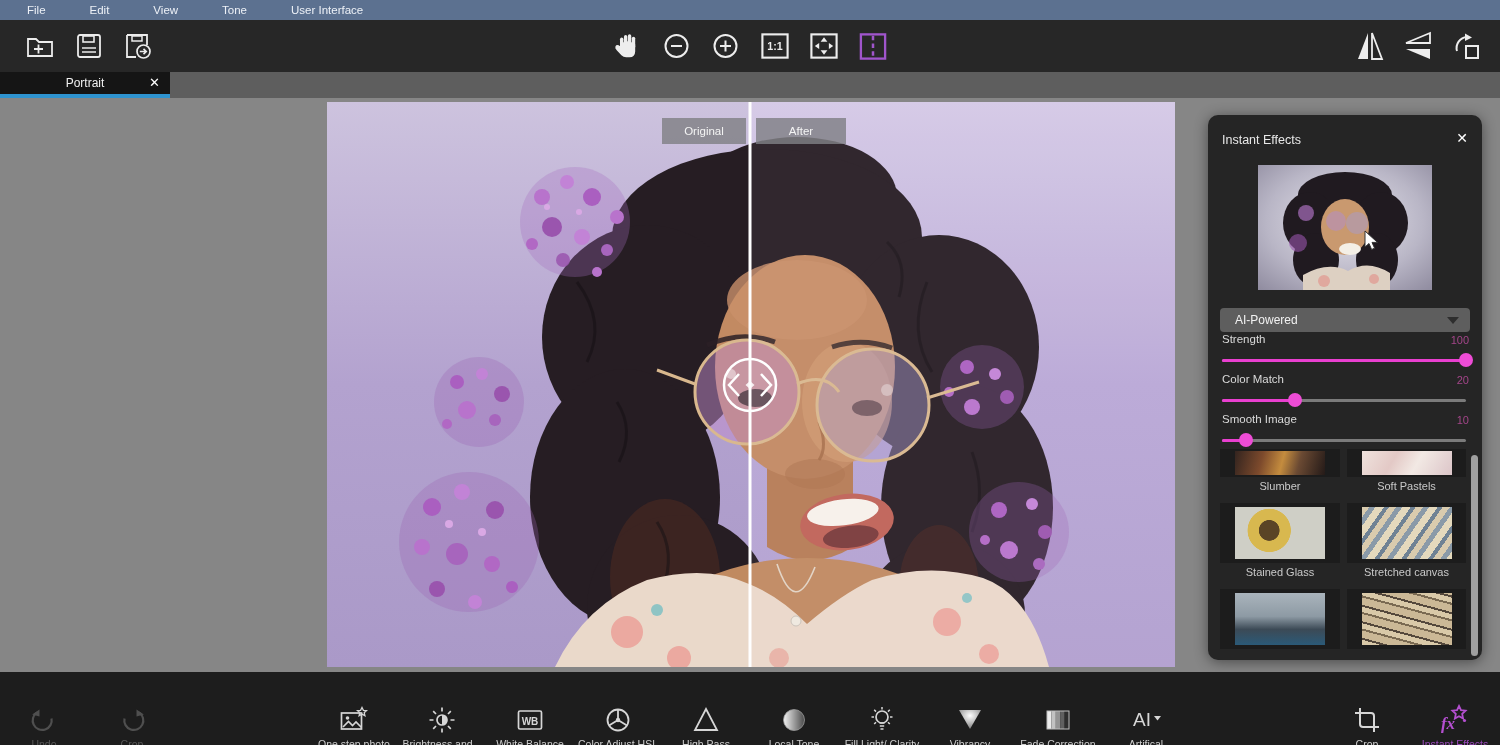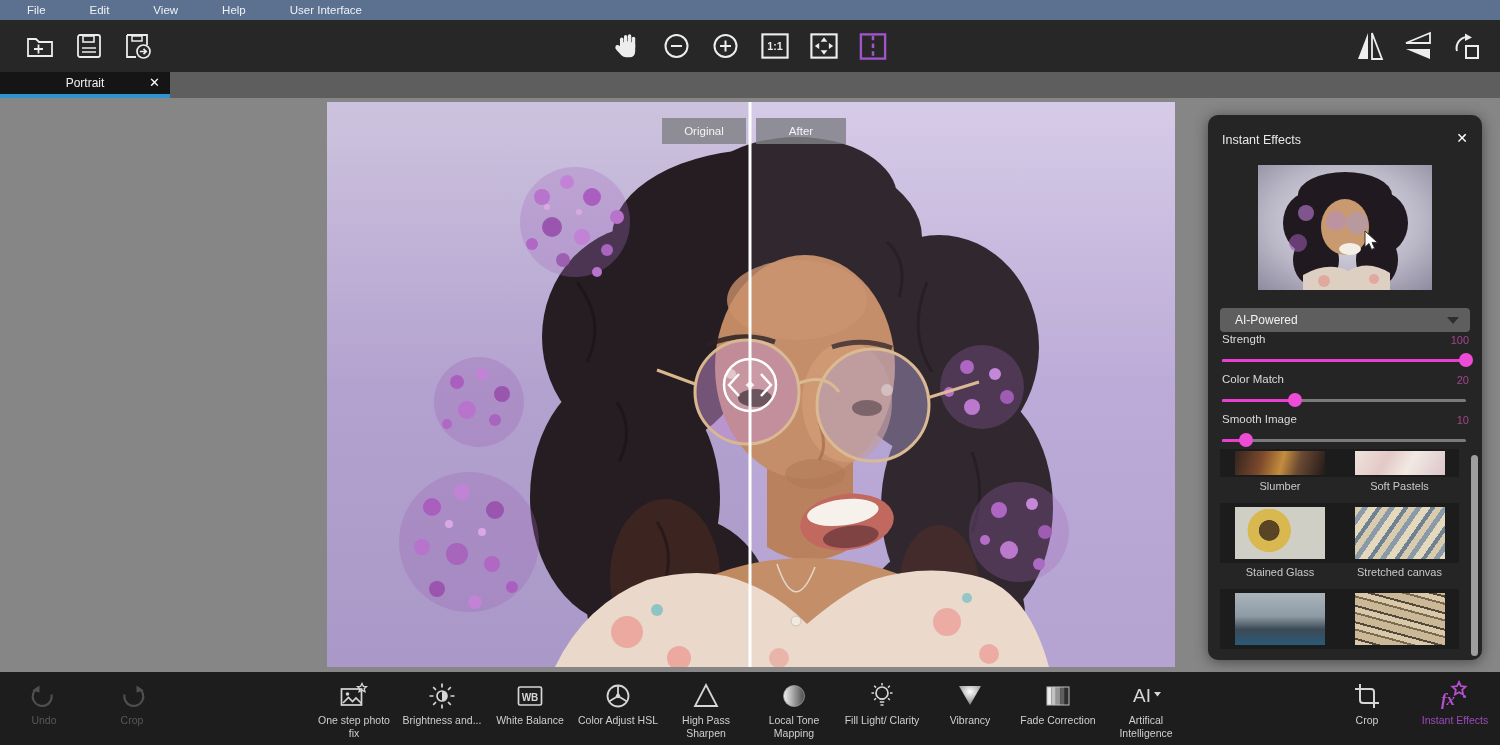--- a/index.html
+++ b/index.html
@@ -48,55 +48,55 @@
             border-radius:4px;display:flex;align-items:center;font-size:12px;color:#f2f2f2;padding-left:15px;}
   .dd-caret{position:absolute;right:11px;top:9px;width:0;height:0;
             border-left:6px solid transparent;border-right:6px solid transparent;border-top:7px solid #2e2e2e;}
   .sl-row-label{position:absolute;left:14px;font-size:11.5px;color:#dadada;}
   .sl-value{position:absolute;right:13px;font-size:11px;color:#a34589;}
   .slider{position:absolute;left:14px;width:244px;height:14px;}
   .sl-track{position:absolute;left:0;top:6px;width:100%;height:3px;background:#7b7b7b;border-radius:2px;}
   .sl-fill{position:absolute;left:0;top:6px;height:3px;background:#e93fd0;border-radius:2px;}
   .sl-thumb{position:absolute;top:0;width:14px;height:14px;border-radius:50%;background:#ee4cd6;}
   .fx-grid{position:absolute;left:12px;top:334px;width:246px;}
-  .fx-row{display:flex;margin-bottom:0;}
+  .fx-row{display:flex;gap:7px;margin-bottom:0;}
   .fx-cell{width:120px;}
   .fx-cell.c2{width:119px;}
   .fx-thumb{height:60px;background:#1c1c1c;display:flex;align-items:center;justify-content:center;}
   .fx-thumb.cropped{height:28px;}
   .fx-img{width:90px;height:52px;}
   .fx-thumb.cropped .fx-img{height:24px;}
   .fx-label{text-align:center;font-size:11px;color:#c9c9c9;padding-top:3px;height:17px;}
   .fx-gap{height:9px;}
   .thumb-slumber{background:linear-gradient(105deg,#33241f 0%,#7d4a2c 30%,#c48c3e 52%,#6b4a33 70%,#241a18 100%);}
   .thumb-softpastels{background:linear-gradient(120deg,#efe2dd 0%,#e3c9c6 35%,#f2e9e4 60%,#dcc5c8 100%);}
   .thumb-stainedglass{background:radial-gradient(circle at 38% 45%,#5a4426 0 16%,#d8b84f 17% 34%,#cfcfc6 35%),linear-gradient(160deg,#d8d8d0,#b8b8ae);}
   .thumb-stretched{background:repeating-linear-gradient(125deg,#d9cbae 0 6px,#8a9aa8 6px 11px,#e4d9bd 11px 18px,#6f8294 18px 22px);}
   .thumb-eff5{background:linear-gradient(180deg,#aab4bc 0%,#8d9aa4 45%,#3c4a56 70%,#2b5a78 100%);}
   .thumb-eff6{background:repeating-linear-gradient(15deg,#d9c9a8 0 5px,#54483c 5px 7px,#cbb896 7px 14px,#7a6a52 14px 16px);}
   .panel-scrollbar{position:absolute;right:4px;top:340px;width:7px;height:201px;background:#9f9f9f;border-radius:4px;}
 
   
   .bottombar{position:absolute;left:0;top:672px;width:100%;height:73px;background:#1d1d1d;}
   .tool{position:absolute;top:6px;width:88px;display:flex;flex-direction:column;align-items:center;}
-  .tool .ticon{height:36px;display:flex;align-items:center;justify-content:flex-end;}
+  .tool .ticon{height:36px;display:flex;align-items:center;justify-content:flex-end;margin-top:24px;}
   .tool .tlabel{font-size:10.5px;line-height:12.5px;color:#cfcfcf;text-align:center;max-width:84px;}
   .tool.disabled .tlabel{color:#585858;}
   .tool.active-magenta .tlabel{color:#9b4abc;}
 </style>
 </head>
 <body>
 
 <div id="app">
 
   <div class="menubar">
     <span>File</span>
     <span>Edit</span>
     <span>View</span>
-    <span>Help</span>
+    <span>Tone</span>
     <span>User Interface</span>
   </div>
 
   <div class="toolbar">
     <div class="tgroup tg-left">
       <div class="tbtn">
         <svg width="32" height="32" viewBox="0 0 32 32">
           <path d="M4,9 h8 l3,3 h13 v14 H4 Z" fill="none" stroke="#ececec" stroke-width="1.8"></path>
           <path d="M10,19 h9 M14.5,14.5 v9" stroke="#ececec" stroke-width="1.8"></path>
         </svg>

